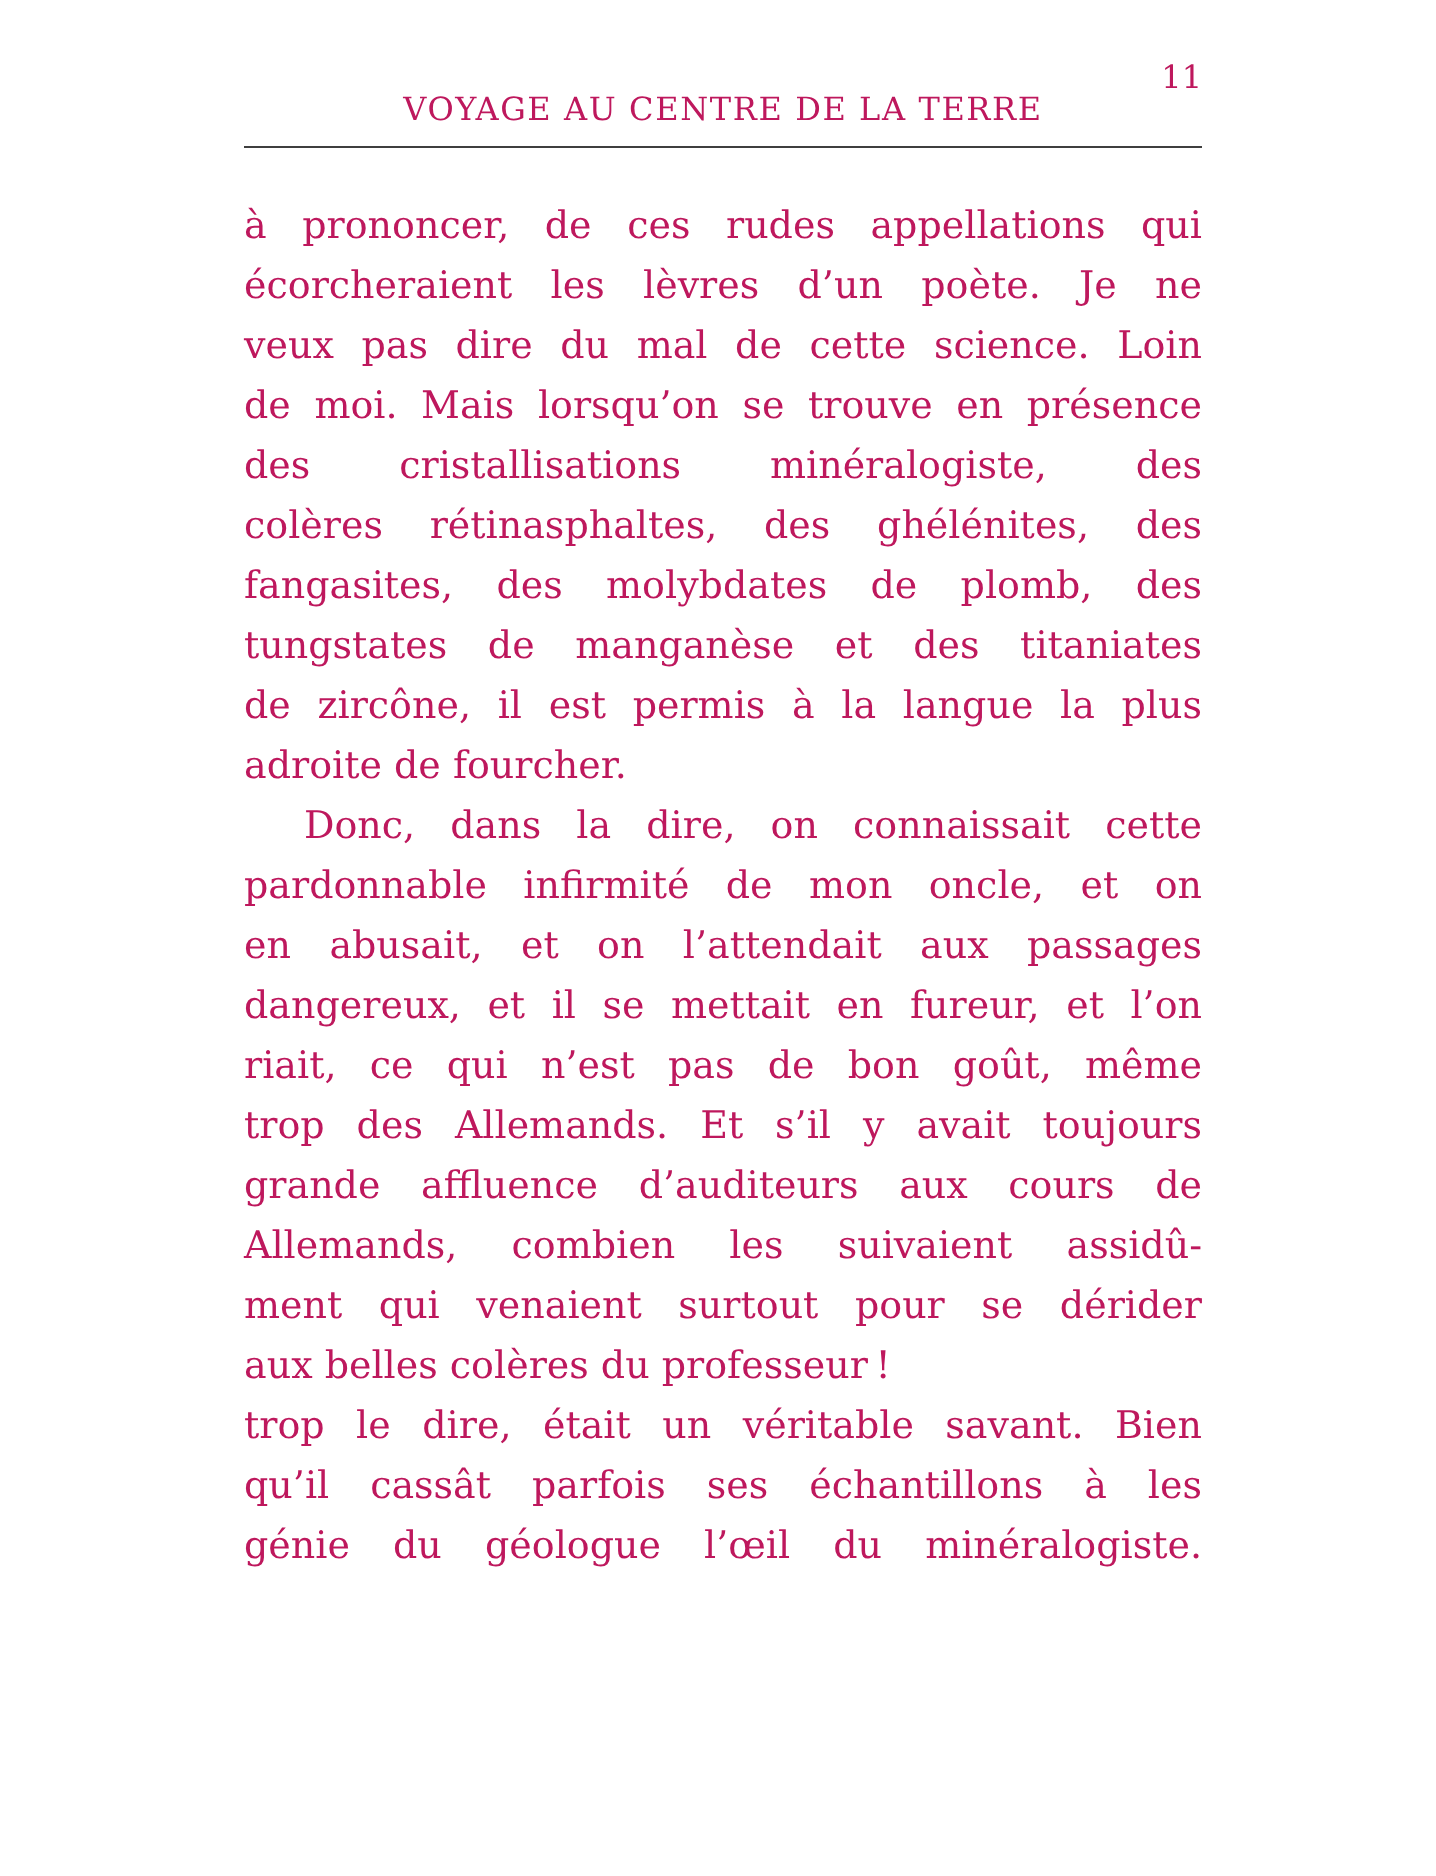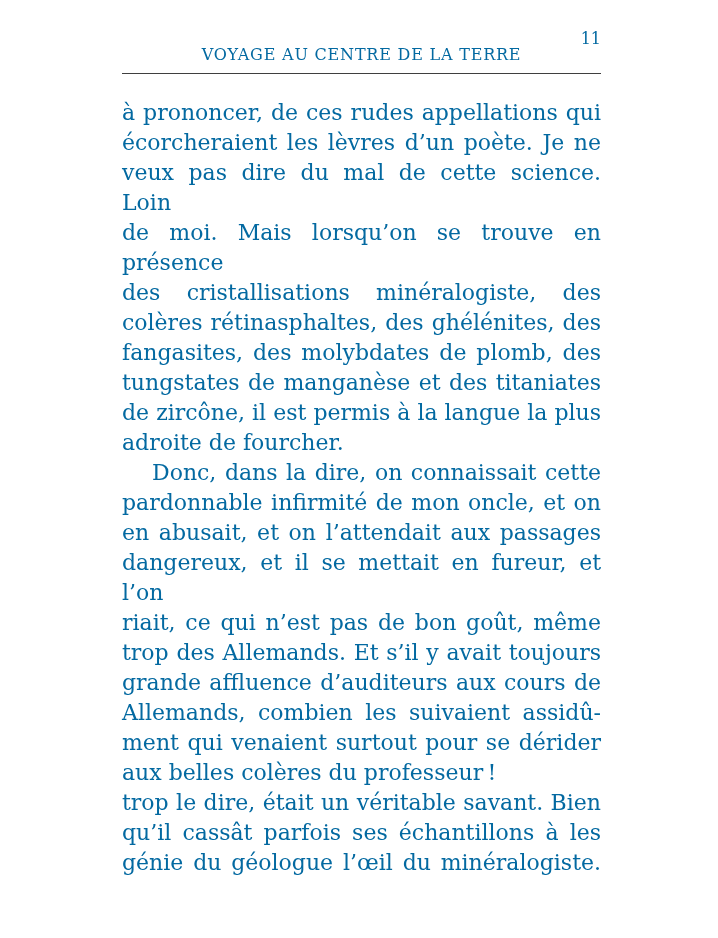--- a/index.html
+++ b/index.html
@@ -3,21 +3,21 @@
 <meta charset="utf-8">
 <style>
   html, body { margin: 0; padding: 0; background: #ffffff; }
   .page {
     position: relative;
     width: 718px;
     height: 938px;
     background: #ffffff;
     overflow: hidden;
     font-family: "DejaVu Serif", "Liberation Serif", serif;
-    color: #0369a1;
+    color: #be185d;
   }
   .content {
     position: absolute;
     left: 122px;
     top: 0;
     width: 479px;
   }
   .running-header { position: relative; }
   .running-title {
     padding-top: 45px;
@@ -34,21 +34,21 @@
     font-size: 16px;
     line-height: 19px;
   }
   .header-rule {
     margin-top: 9px;
     border-top: 1.3px solid #3f3f3f;
     height: 0;
   }
   .body-text { margin-top: 24px; }
   .line {
-    font-size: 22px;
+    font-size: 19px;
     line-height: 30px;
     text-align: justify;
     text-align-last: justify;
   }
   .line.indent { padding-left: 30px; }
   .line.para-end { text-align-last: left; }
 </style>
 </head>
 <body>
 

